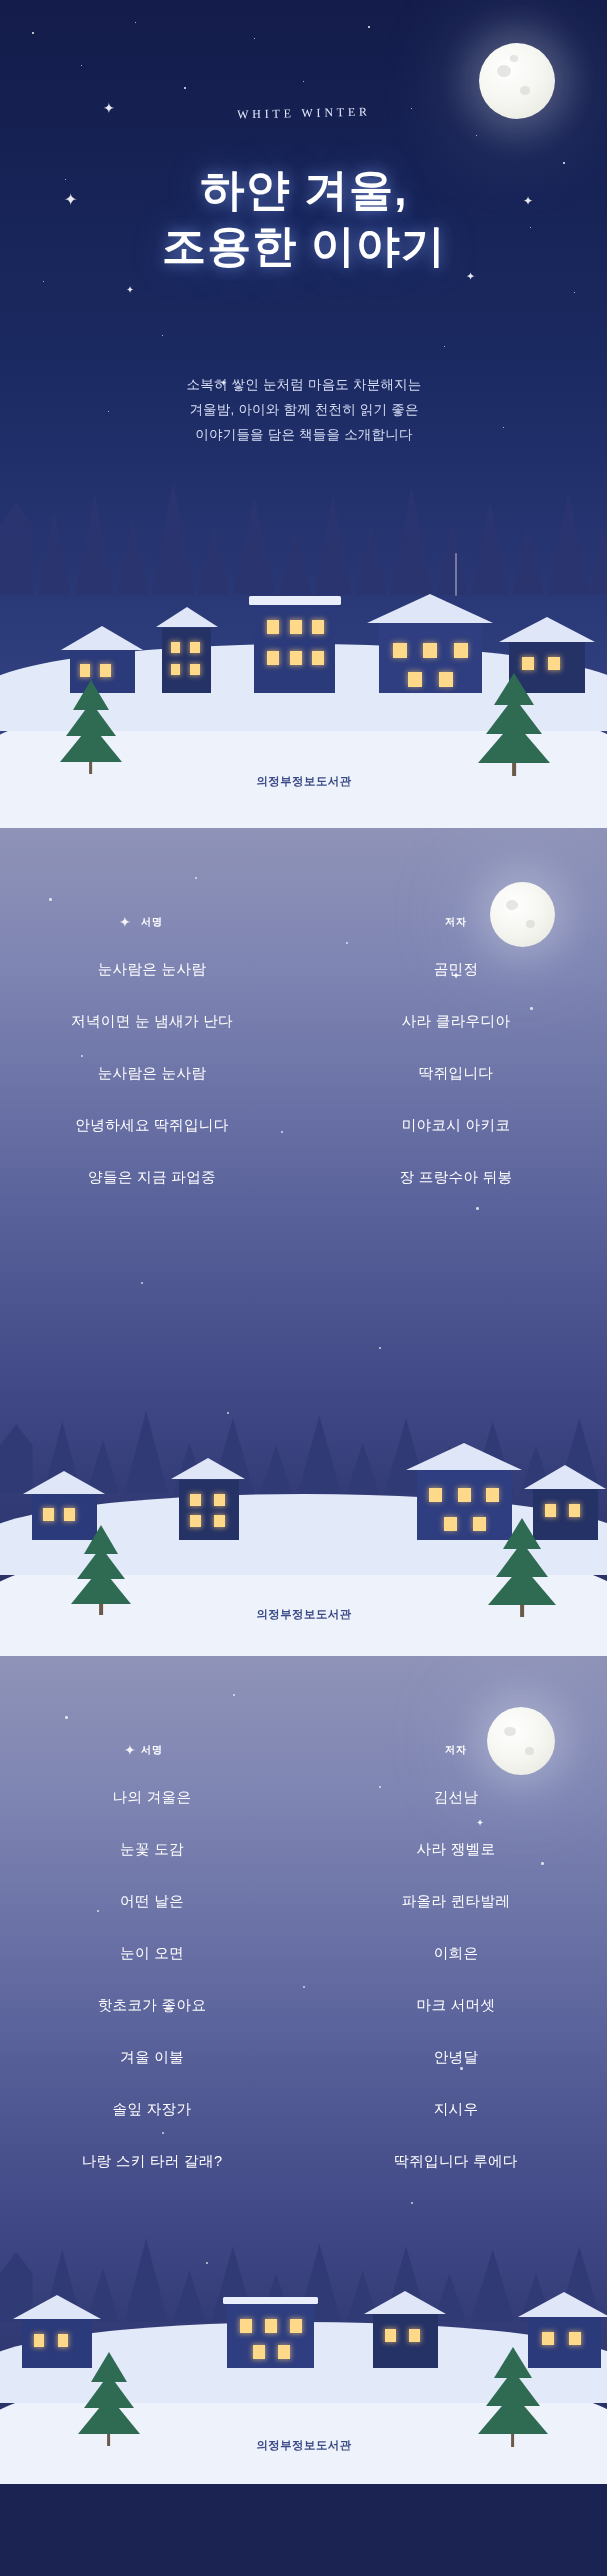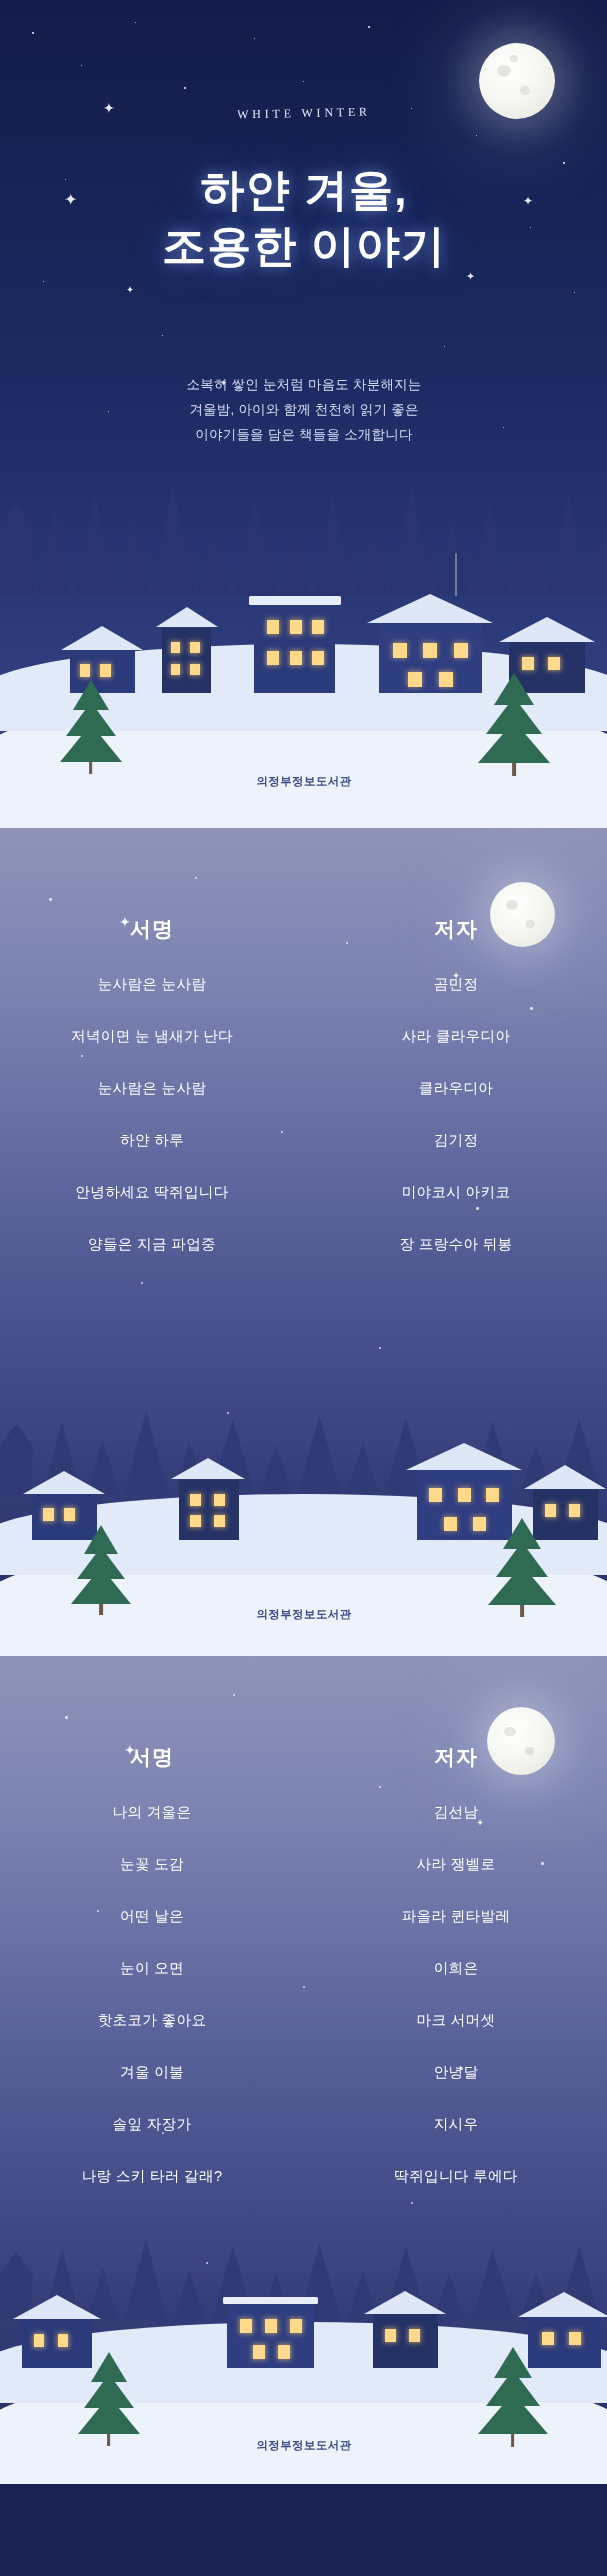--- a/index.html
+++ b/index.html
@@ -132,21 +132,21 @@
   .table-head { margin-bottom: 15px; }
   .cell {
     text-align: center;
     color: #ffffff;
     font-size: 14.6px;
     line-height: 1.35;
     padding: 0 14px;
     letter-spacing: 0.3px;
   }
   .cell.head {
-    font-size: 21px;
+    font-size: 10px;
     font-weight: bold;
     letter-spacing: 1.1px;
   }
   .row { min-height: 52px; }
   .row .cell.title { font-weight: 400; }
 
   .snow-dot {
     position:absolute; border-radius:50%; background:#fff; opacity:.75;
   }
 </style>
@@ -316,25 +316,21 @@
     <div class="row">
       <div class="cell title">눈사람은 눈사람</div>
       <div class="cell">곰민정</div>
     </div>
     <div class="row">
       <div class="cell title">저녁이면 눈 냄새가 난다</div>
       <div class="cell">사라 클라우디아</div>
     </div>
     <div class="row">
       <div class="cell title">눈사람은 눈사람</div>
-      <div class="cell">클라우디아</div>
-    </div>
-    <div class="row">
-      <div class="cell title">하얀 하루</div>
-      <div class="cell">김기정</div>
+      <div class="cell">딱쥐입니다</div>
     </div>
     <div class="row">
       <div class="cell title">안녕하세요 딱쥐입니다</div>
       <div class="cell">미야코시 아키코</div>
     </div>
     <div class="row">
       <div class="cell title">양들은 지금 파업중</div>
       <div class="cell">장 프랑수아 뒤봉</div>
     </div>
   </div>

